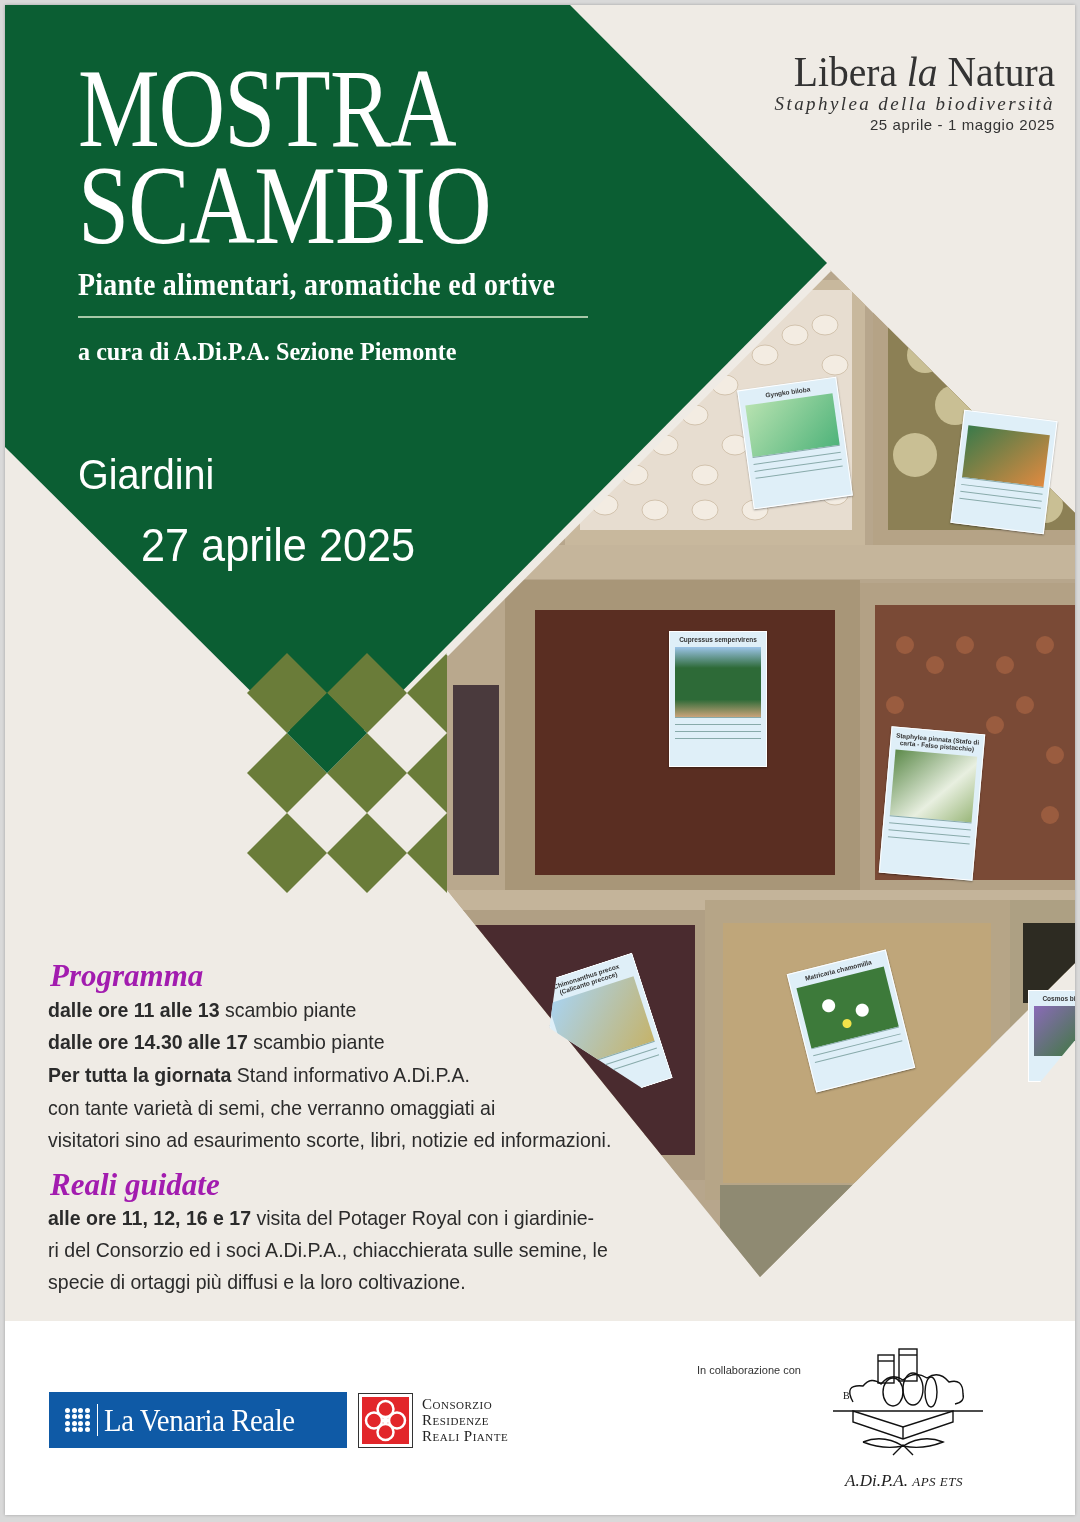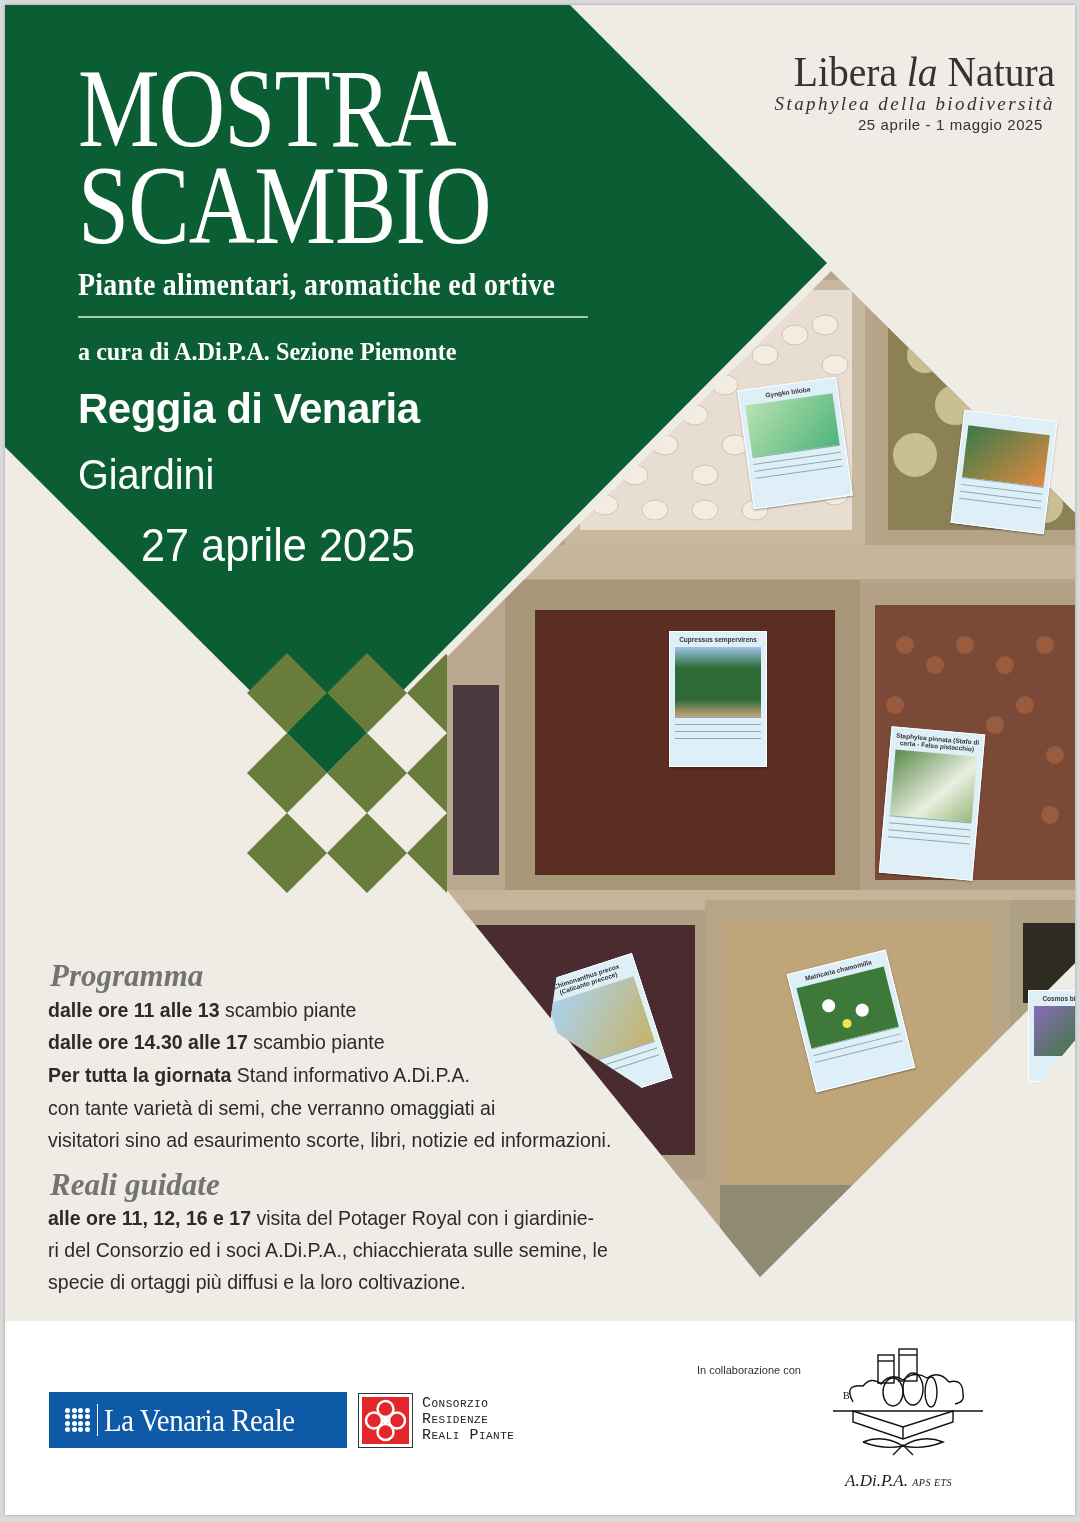--- a/index.html
+++ b/index.html
@@ -9,37 +9,37 @@
   .title { position:absolute; left:73px; color:#fff; font-family:"Liberation Serif", serif; font-size:112px; line-height:1; letter-spacing:-1px; transform-origin:left top; transform:scaleX(0.82); white-space:nowrap; }
   .subtitle { position:absolute; left:73px; top:262px; color:#fff; font-family:"Liberation Serif", serif; font-weight:bold; font-size:31px; transform-origin:left top; transform:scaleX(0.9); white-space:nowrap; letter-spacing:0.3px; }
   .rule { position:absolute; left:73px; top:311px; width:510px; height:2px; background:#a7c8a8; }
   .curator { position:absolute; left:73px; top:332px; color:#fff; font-family:"Liberation Serif", serif; font-weight:bold; font-size:26px; transform-origin:left top; transform:scaleX(0.93); white-space:nowrap; }
   .venue { position:absolute; left:73px; top:380px; color:#fff; font-weight:bold; font-size:42px; white-space:nowrap; letter-spacing:-0.5px; }
   .place { position:absolute; left:73px; top:445px; color:#fff; font-size:43px; white-space:nowrap; transform-origin:left top; transform:scaleX(0.92);}
   .date { position:absolute; left:136px; top:512px; color:#fff; font-size:47px; white-space:nowrap; transform-origin:left top; transform:scaleX(0.92);}
   .brand-title { position:absolute; right:20px; top:42px; color:#333; font-family:"Liberation Serif", serif; font-size:43px; white-space:nowrap; transform-origin:right top; transform:scaleX(0.92); }
   .brand-title i { font-style:italic; }
   .brand-sub { position:absolute; right:20px; top:88px; color:#333; font-family:"Liberation Serif", serif; font-style:italic; font-size:19px; letter-spacing:2.4px; white-space:nowrap; }
-  .brand-dates { position:absolute; right:32px; top:111px; color:#333; font-size:15px; letter-spacing:0.6px; white-space:nowrap; }
-  .section-h { position:absolute; left:45px; color:#737373; font-family:"Liberation Serif", serif; font-style:italic; font-weight:bold; font-size:31px; white-space:nowrap; }
+  .brand-dates { position:absolute; right:20px; top:111px; color:#333; font-size:15px; letter-spacing:0.6px; white-space:nowrap; }
+  .section-h { position:absolute; left:45px; color:#a21caf; font-family:"Liberation Serif", serif; font-style:italic; font-weight:bold; font-size:31px; white-space:nowrap; }
   .line { position:absolute; left:43px; color:#2b2b2b; font-size:21px; white-space:nowrap; transform-origin:left top; transform:scaleX(0.93); }
   .line b { font-weight:bold; }
   .footer { position:absolute; left:0; top:1316px; width:1070px; height:194px; background:#fff; }
   .venaria { position:absolute; left:44px; top:1387px; width:298px; height:56px; background:#0f5aa6; color:#fff; display:flex; align-items:center; }
   .venaria .dots { display:grid; grid-template-columns:repeat(4,5px); gap:1.5px; margin-left:16px; }
   .venaria .dots span { width:5px; height:5px; background:#fff; border-radius:50%; display:block; }
   .venaria .bar { width:1px; height:32px; background:#fff; margin:0 6px 0 7px; }
   .venaria .name { font-family:"Liberation Serif", serif; font-size:32px; letter-spacing:-0.5px; transform-origin:left center; transform:scaleX(0.9); white-space:nowrap; }
   .consorzio-logo { position:absolute; left:353px; top:1388px; width:53px; height:53px; background:#fff; border:1px solid #333; }
   .consorzio-logo .inner { position:absolute; left:3px; top:3px; width:47px; height:47px; background:#e2262a; }
-  .consorzio-text { position:absolute; left:417px; top:1391px; color:#222; font-family:Liberation Mono, monospace; font-size:15px; line-height:16px; font-variant:small-caps; letter-spacing:0.5px; }
+  .consorzio-text { position:absolute; left:417px; top:1391px; color:#222; font-family:Liberation Serif, serif; font-size:15px; line-height:16px; font-variant:small-caps; letter-spacing:0.5px; }
   .collab { position:absolute; left:692px; top:1339px; font-size:11px; color:#333;margin-top:20px; }
   .adipa-logo { position:absolute; left:828px; top:1342px; width:150px; height:115px; }
   .adipa-name { position:absolute; left:840px; top:1466px; font-family:"Liberation Serif", serif; font-style:italic; font-size:17px; color:#222; white-space:nowrap; }
-  .adipa-name small { font-size:10px; letter-spacing:0.5px; }
+  .adipa-name small { font-size:13px; letter-spacing:0.5px; }
   .card { position:absolute; background:#dfeff8; border:1px solid #fff; box-shadow:0 1px 2px rgba(0,0,0,.4); font-size:6px; color:#333; text-align:center; overflow:hidden; }
   .card .ct { font-weight:bold; padding:4px 2px; font-size:6.5px; }
   .card .img { margin:0 5px; height:55%; }
   .card .rows div { border-top:1px solid #8aa; height:6px; margin:0 5px; }
 </style>
 </head>
 <body>
 
 <div class="page">
 
@@ -202,21 +202,20 @@
   <div class="card" style="left:1023px;top:985px;width:60px;height:90px;clip-path:polygon(0 0,100% 0,100% 35%,20% 100%,0 100%);">
     <div class="ct">Cosmos bi</div>
     <div class="img" style="background:linear-gradient(135deg,#8a6ab8,#3c7a3a);height:50px;"></div>
   </div>
 
   <div class="title" style="top:47px;">MOSTRA</div>
   <div class="title" style="top:144px;">SCAMBIO</div>
   <div class="subtitle">Piante alimentari, aromatiche ed ortive</div>
   <div class="rule"></div>
   <div class="curator">a cura di A.Di.P.A. Sezione Piemonte</div>
-  <div class="venue">Reggia di Venaria</div>
   <div class="place">Giardini</div>
   <div class="date">27 aprile 2025</div>
 
   <div class="brand-title"><span>Libera</span> <i>la</i> <span>Natura</span></div>
   <div class="brand-sub">Staphylea della biodiversità</div>
   <div class="brand-dates">25 aprile - 1 maggio 2025</div>
 
   <div class="section-h" style="top:953px;">Programma</div>
   <div class="line" style="top:993px;"><b>dalle ore 11 alle 13</b><span> scambio piante</span></div>
   <div class="line" style="top:1025px;"><b>dalle ore 14.30 alle 17</b><span> scambio piante</span></div>

